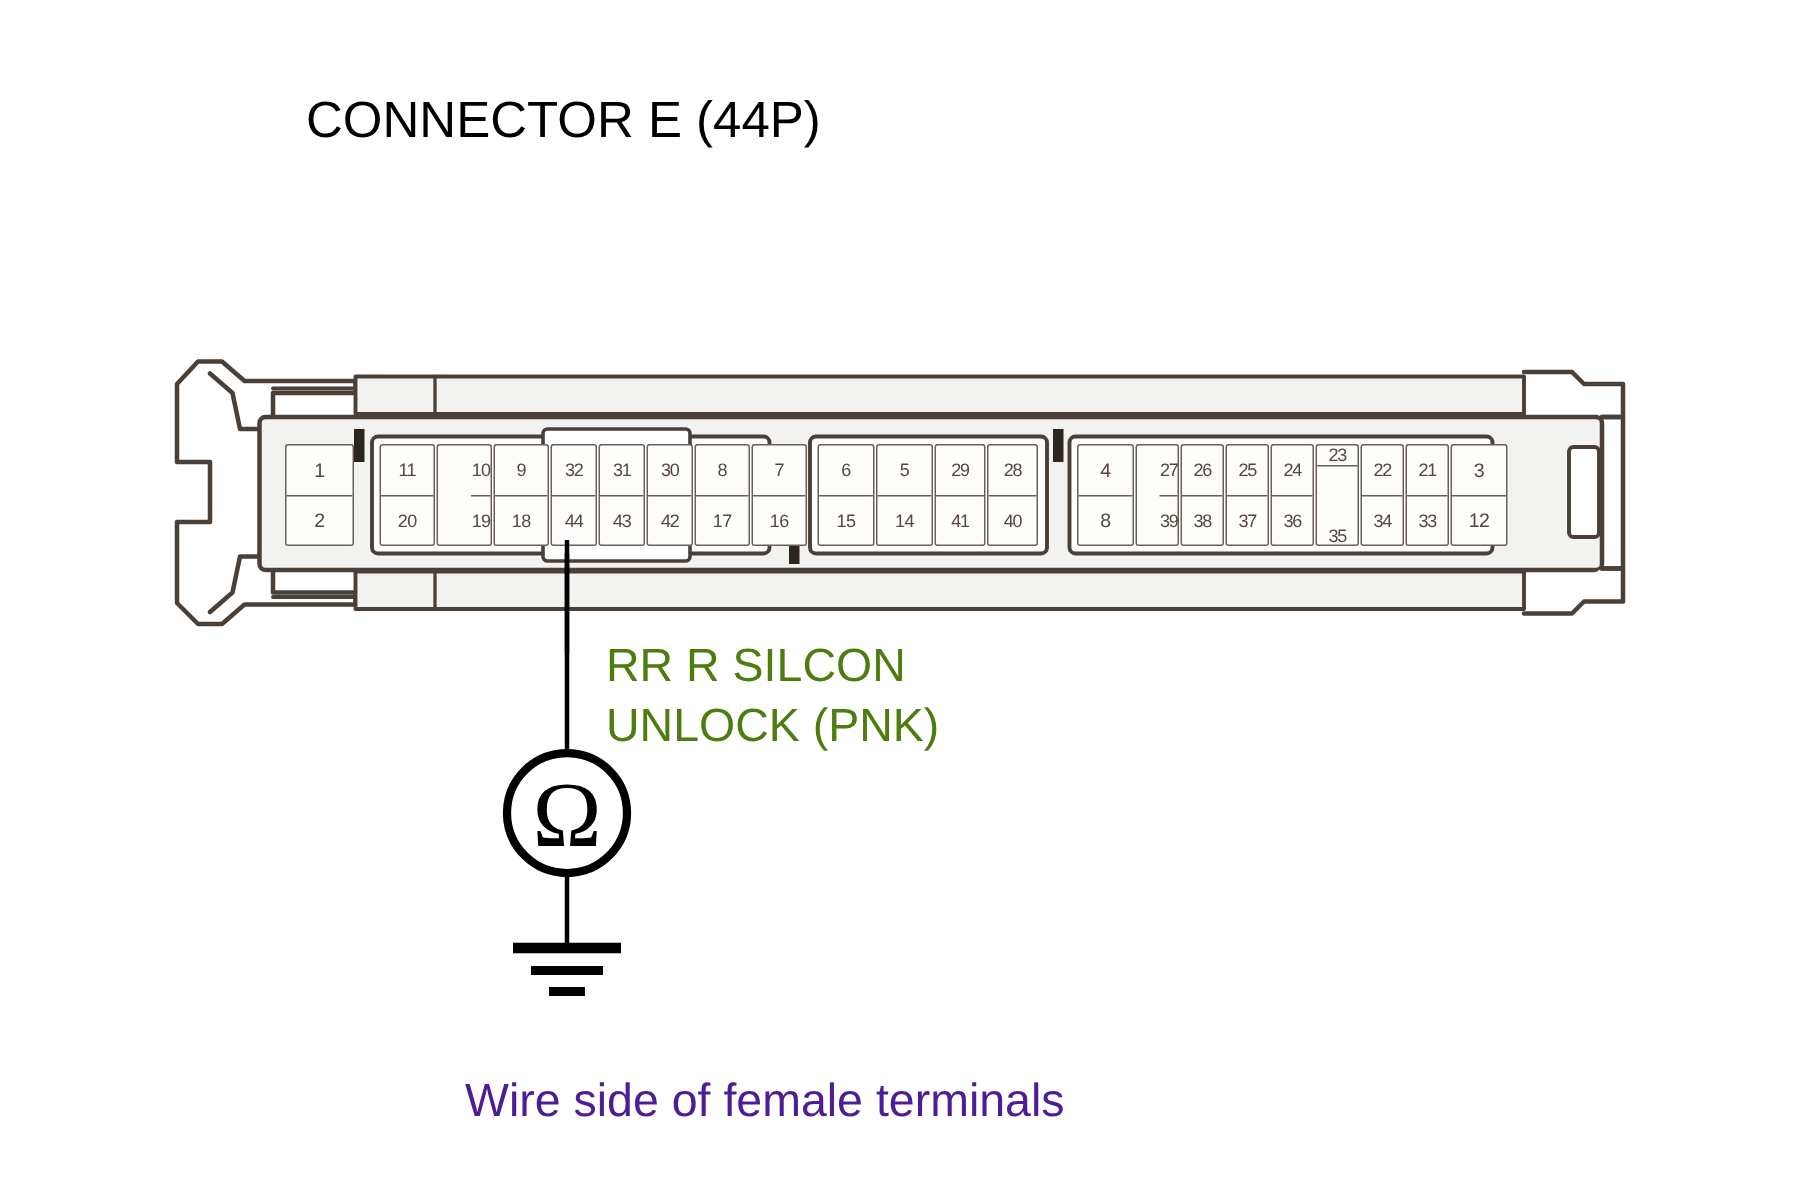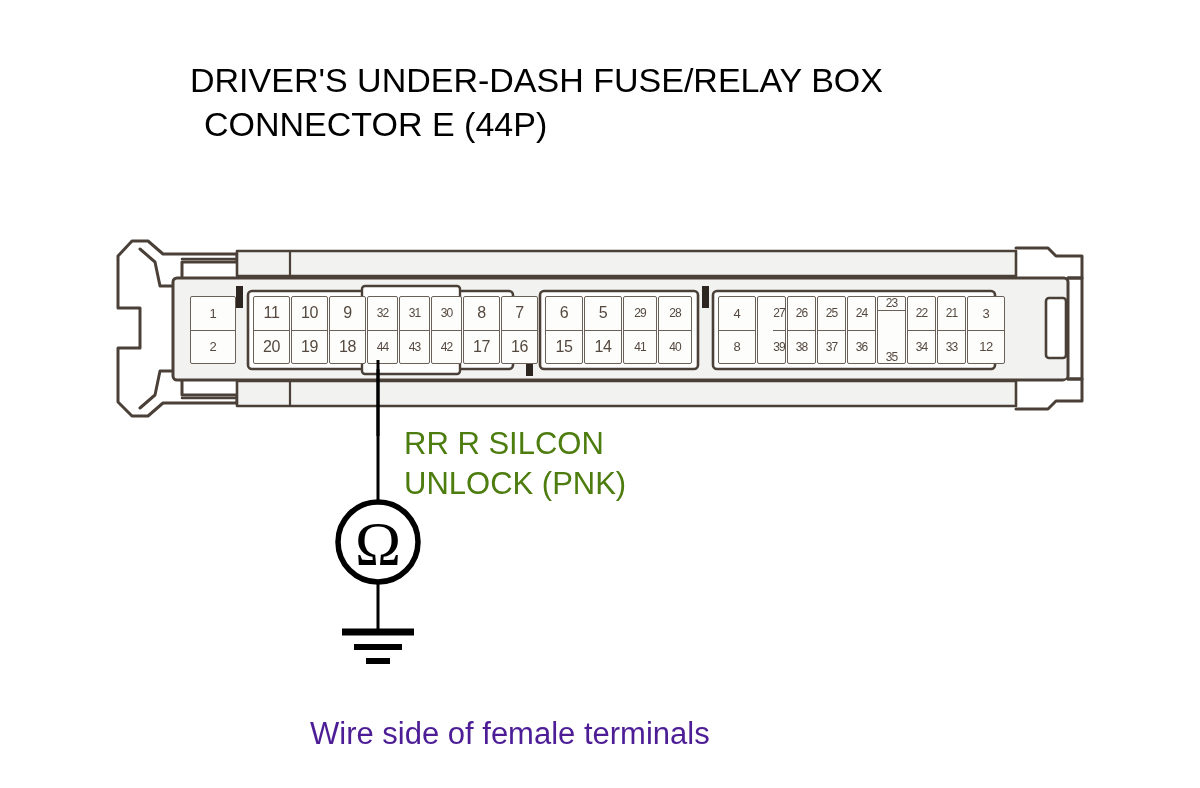--- a/index.html
+++ b/index.html
@@ -78,36 +78,35 @@
     border-radius: 2px;
     margin-right: 1px;
     display: flex;
     flex-direction: column;
   }
   .pin-half {
     flex: 1 1 50%;
     display: flex;
     align-items: center;
     justify-content: center;
-    font-size: 16px;
+    font-size: 12px;
     font-family: "Liberation Sans", sans-serif;
     color: #55493f;
     letter-spacing: -0.4px;
     line-height: 1;
   }
   .pin-half.top { border-bottom: 1.6px solid #6b6058; }
 
   .pin-cell.wide .pin-half { font-size: 13px; }
   .pin-cell.narrow .pin-half { font-size: 12px; letter-spacing: -0.8px; }
 </style>
 </head>
 <body>
 
 <div id="title-block">
-  <div class="line1">DRIVER'S UNDER-DASH FUSE/RELAY BOX</div>
   <div class="line2">CONNECTOR E (44P)</div>
 </div>
 
 <div id="connector-wrap">
   <svg width="1200" height="200" viewBox="0 0 1200 200">
     <g fill="none" stroke="#4a4038" stroke-width="3" stroke-linejoin="round" stroke-linecap="round">
 
       <path d="M 140 13 L 155 26 L 160 50 L 182 50 L 182 26 L 237 26 L 237 18 L 182 18 L 163 18
                L 148 5 L 132 5 L 118 20 L 118 72 L 140 72 L 140 112 L 118 112 L 118 166 L 132 180
                L 148 180 L 163 167 L 182 167 L 237 167 L 237 159 L 182 159 L 182 135 L 160 135
@@ -147,21 +146,21 @@
       <div class="pin-half top">1</div>
       <div class="pin-half">2</div>
     </div>
   </div>
 
   <div class="pin-grid" style="left:253px; top:60px; height:68px;">
     <div class="pin-cell" style="width:37px;">
       <div class="pin-half top">11</div>
       <div class="pin-half">20</div>
     </div>
-    <div class="pin-cell" style="width:37px;">
+    <div class="pin-cell" style="width:37px;align-items:flex-end;">
       <div class="pin-half top">10</div>
       <div class="pin-half">19</div>
     </div>
     <div class="pin-cell" style="width:37px;">
       <div class="pin-half top">9</div>
       <div class="pin-half">18</div>
     </div>
     <div class="pin-cell narrow" style="width:31px;">
       <div class="pin-half top">32</div>
       <div class="pin-half">44</div>

